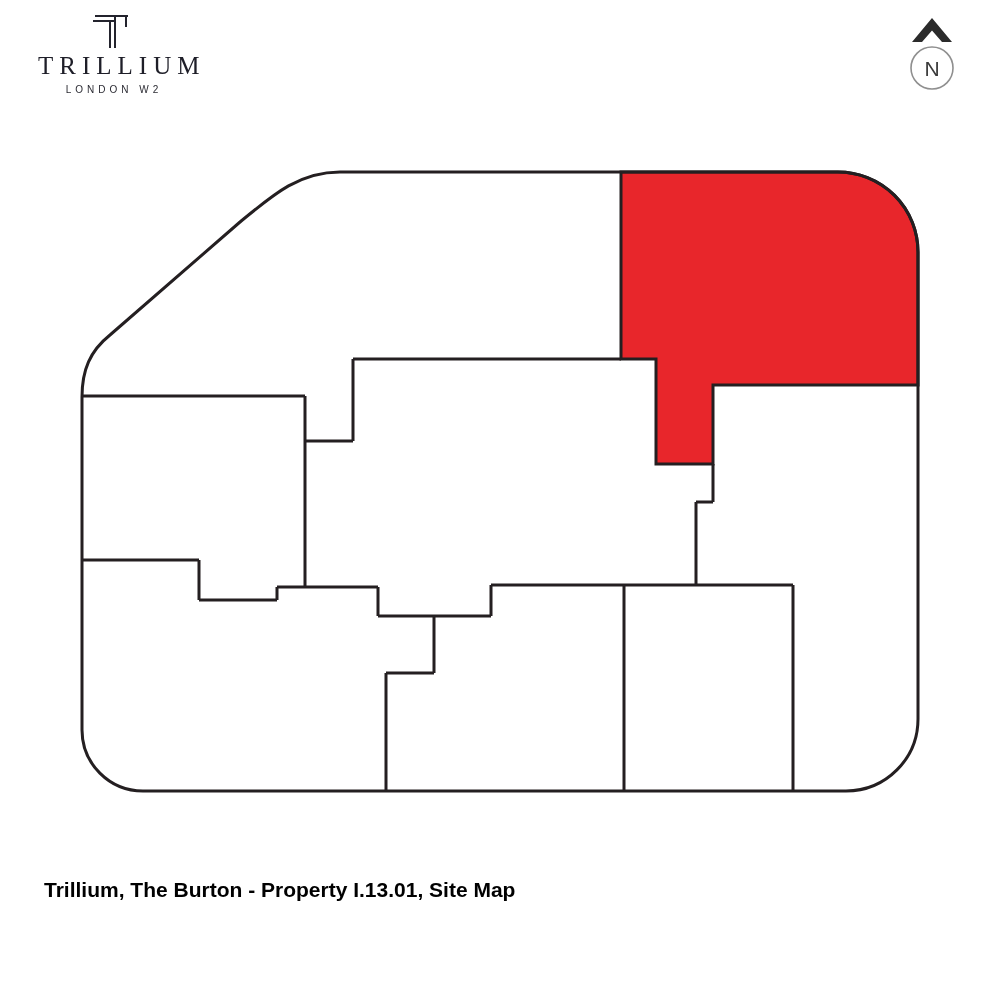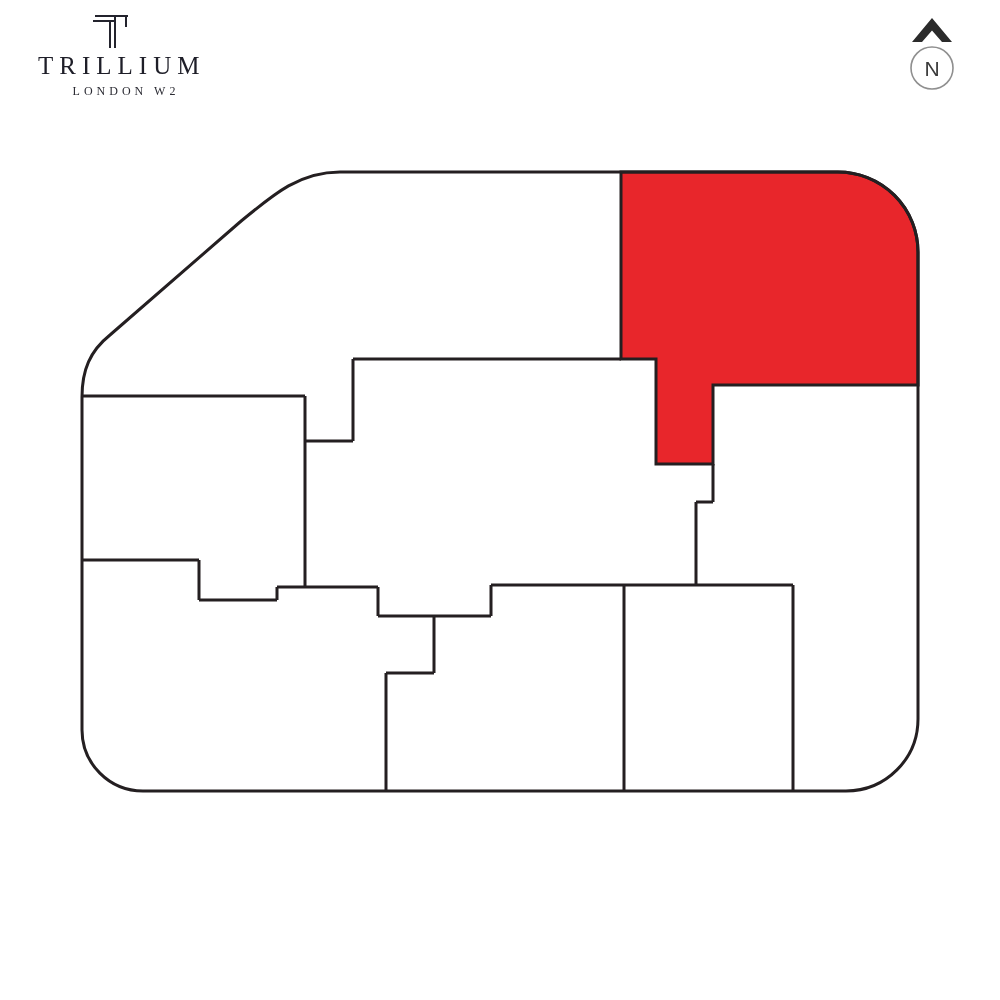--- a/index.html
+++ b/index.html
@@ -5,22 +5,22 @@
   html,body{margin:0;padding:0;background:#ffffff;width:1000px;height:1000px;overflow:hidden;
     font-family:"Liberation Sans", sans-serif;}
   .stage{position:relative;width:1000px;height:1000px;background:#fff;}
 
   
   .brand{position:absolute;left:38px;top:8px;width:150px;}
   .brand-mark{position:absolute;left:47px;top:2px;}
   .brand-name{position:absolute;left:0;top:44px;width:150px;text-align:center;
     font-family:"Liberation Serif", serif;font-size:25px;font-weight:400;
     letter-spacing:6px;color:#1e1e28;white-space:nowrap;}
-  .brand-loc{position:absolute;left:12px;top:76px;width:152px;text-align:center;
-    font-size:12px;letter-spacing:4px;color:#2b2b33;white-space:nowrap;font-family:Liberation Serif, serif;}
+  .brand-loc{position:absolute;left:0;top:76px;width:152px;text-align:center;
+    font-size:10px;letter-spacing:4px;color:#2b2b33;white-space:nowrap;}
 
   
   .compass{position:absolute;left:894px;top:6px;}
 
   
   .map{position:absolute;left:0;top:0;}
 
   
   .caption{position:absolute;left:44px;top:878px;font-size:21px;font-weight:bold;
     color:#000;white-space:nowrap;}
@@ -90,15 +90,16 @@
              M 386,673 V 791
              M 491,616 V 585
              M 491,585 H 793
              M 624,585 V 791
              M 696,585 V 502
              M 696,502 H 713
              M 713,502 V 464
              M 793,585 V 791"></path>
   </svg>
 
+  <div class="caption">Trillium, The Burton - Property I.13.01, Site Map</div>
 
 
 </div>
 
 </body></html>

